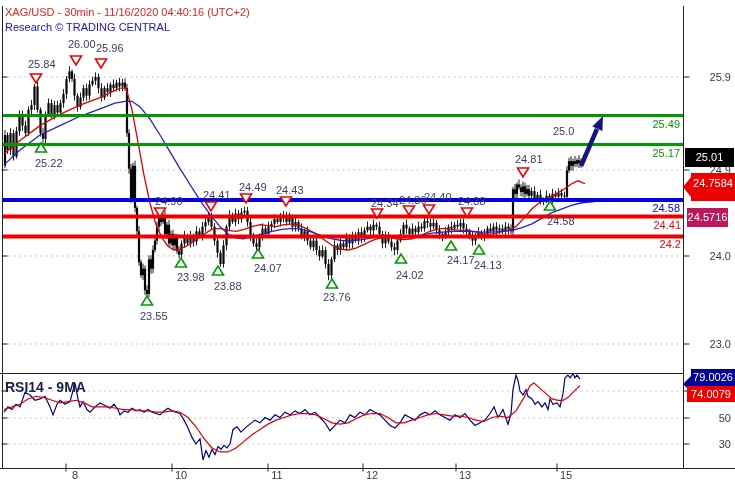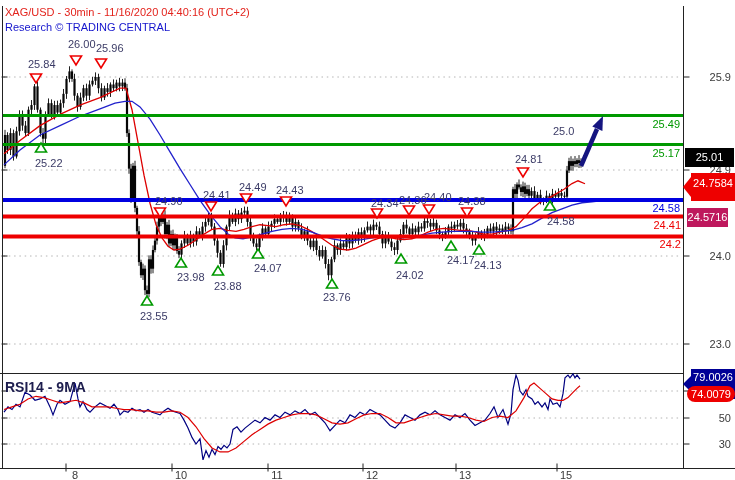--- a/index.html
+++ b/index.html
@@ -12,21 +12,21 @@
   .rsi-title{position:absolute;left:5px;top:379px;font-size:14px;font-weight:700;color:#1d1d4e;z-index:3;}
   .tag{position:absolute;color:#fff;font-size:11px;text-align:center;z-index:4;white-space:nowrap;}
   .tag-black{left:685px;top:148px;width:49px;height:19px;line-height:19px;background:#000;}
   .tag-red{left:691px;top:173px;width:44px;height:28px;line-height:20px;background:#ee0000;}
   .tag-red::before{content:"";position:absolute;left:-8px;top:50%;transform:translateY(-50%);
       width:0;height:0;border-top:10px solid transparent;border-bottom:10px solid transparent;border-right:8px solid #ee0000;}
   .tag-blue{left:687px;top:196px;width:41px;height:19px;line-height:19px;background:#be185d;margin-top:12px;}
   .tag-navy{left:691px;top:369px;width:44px;height:30px;line-height:16px;background:#000096;}
   .tag-navy::before{content:"";position:absolute;left:-8px;top:50%;transform:translateY(-50%);
       width:0;height:0;border-top:8px solid transparent;border-bottom:8px solid transparent;border-right:8px solid #000096;}
-  .tag-red2{left:687px;top:386px;width:48px;height:16px;line-height:16px;background:#ee0000;border-radius:8px;}
+  .tag-red2{left:687px;top:386px;width:48px;height:16px;line-height:16px;background:#ee0000;}
 </style>
 </head>
 <body>
 
 <div class="stage">
   <svg id="cv" width="735" height="480" viewBox="0 0 735 480">
       <line x1="3.5" y1="77" x2="681.5" y2="77" stroke="#b4b4b4" stroke-width="1" stroke-dasharray="1.5 3.8"></line>
       <line x1="3.5" y1="170" x2="681.5" y2="170" stroke="#b4b4b4" stroke-width="1" stroke-dasharray="1.5 3.8"></line>
       <line x1="3.5" y1="256" x2="681.5" y2="256" stroke="#b4b4b4" stroke-width="1" stroke-dasharray="1.5 3.8"></line>
       <line x1="3.5" y1="344" x2="681.5" y2="344" stroke="#b4b4b4" stroke-width="1" stroke-dasharray="1.5 3.8"></line>

